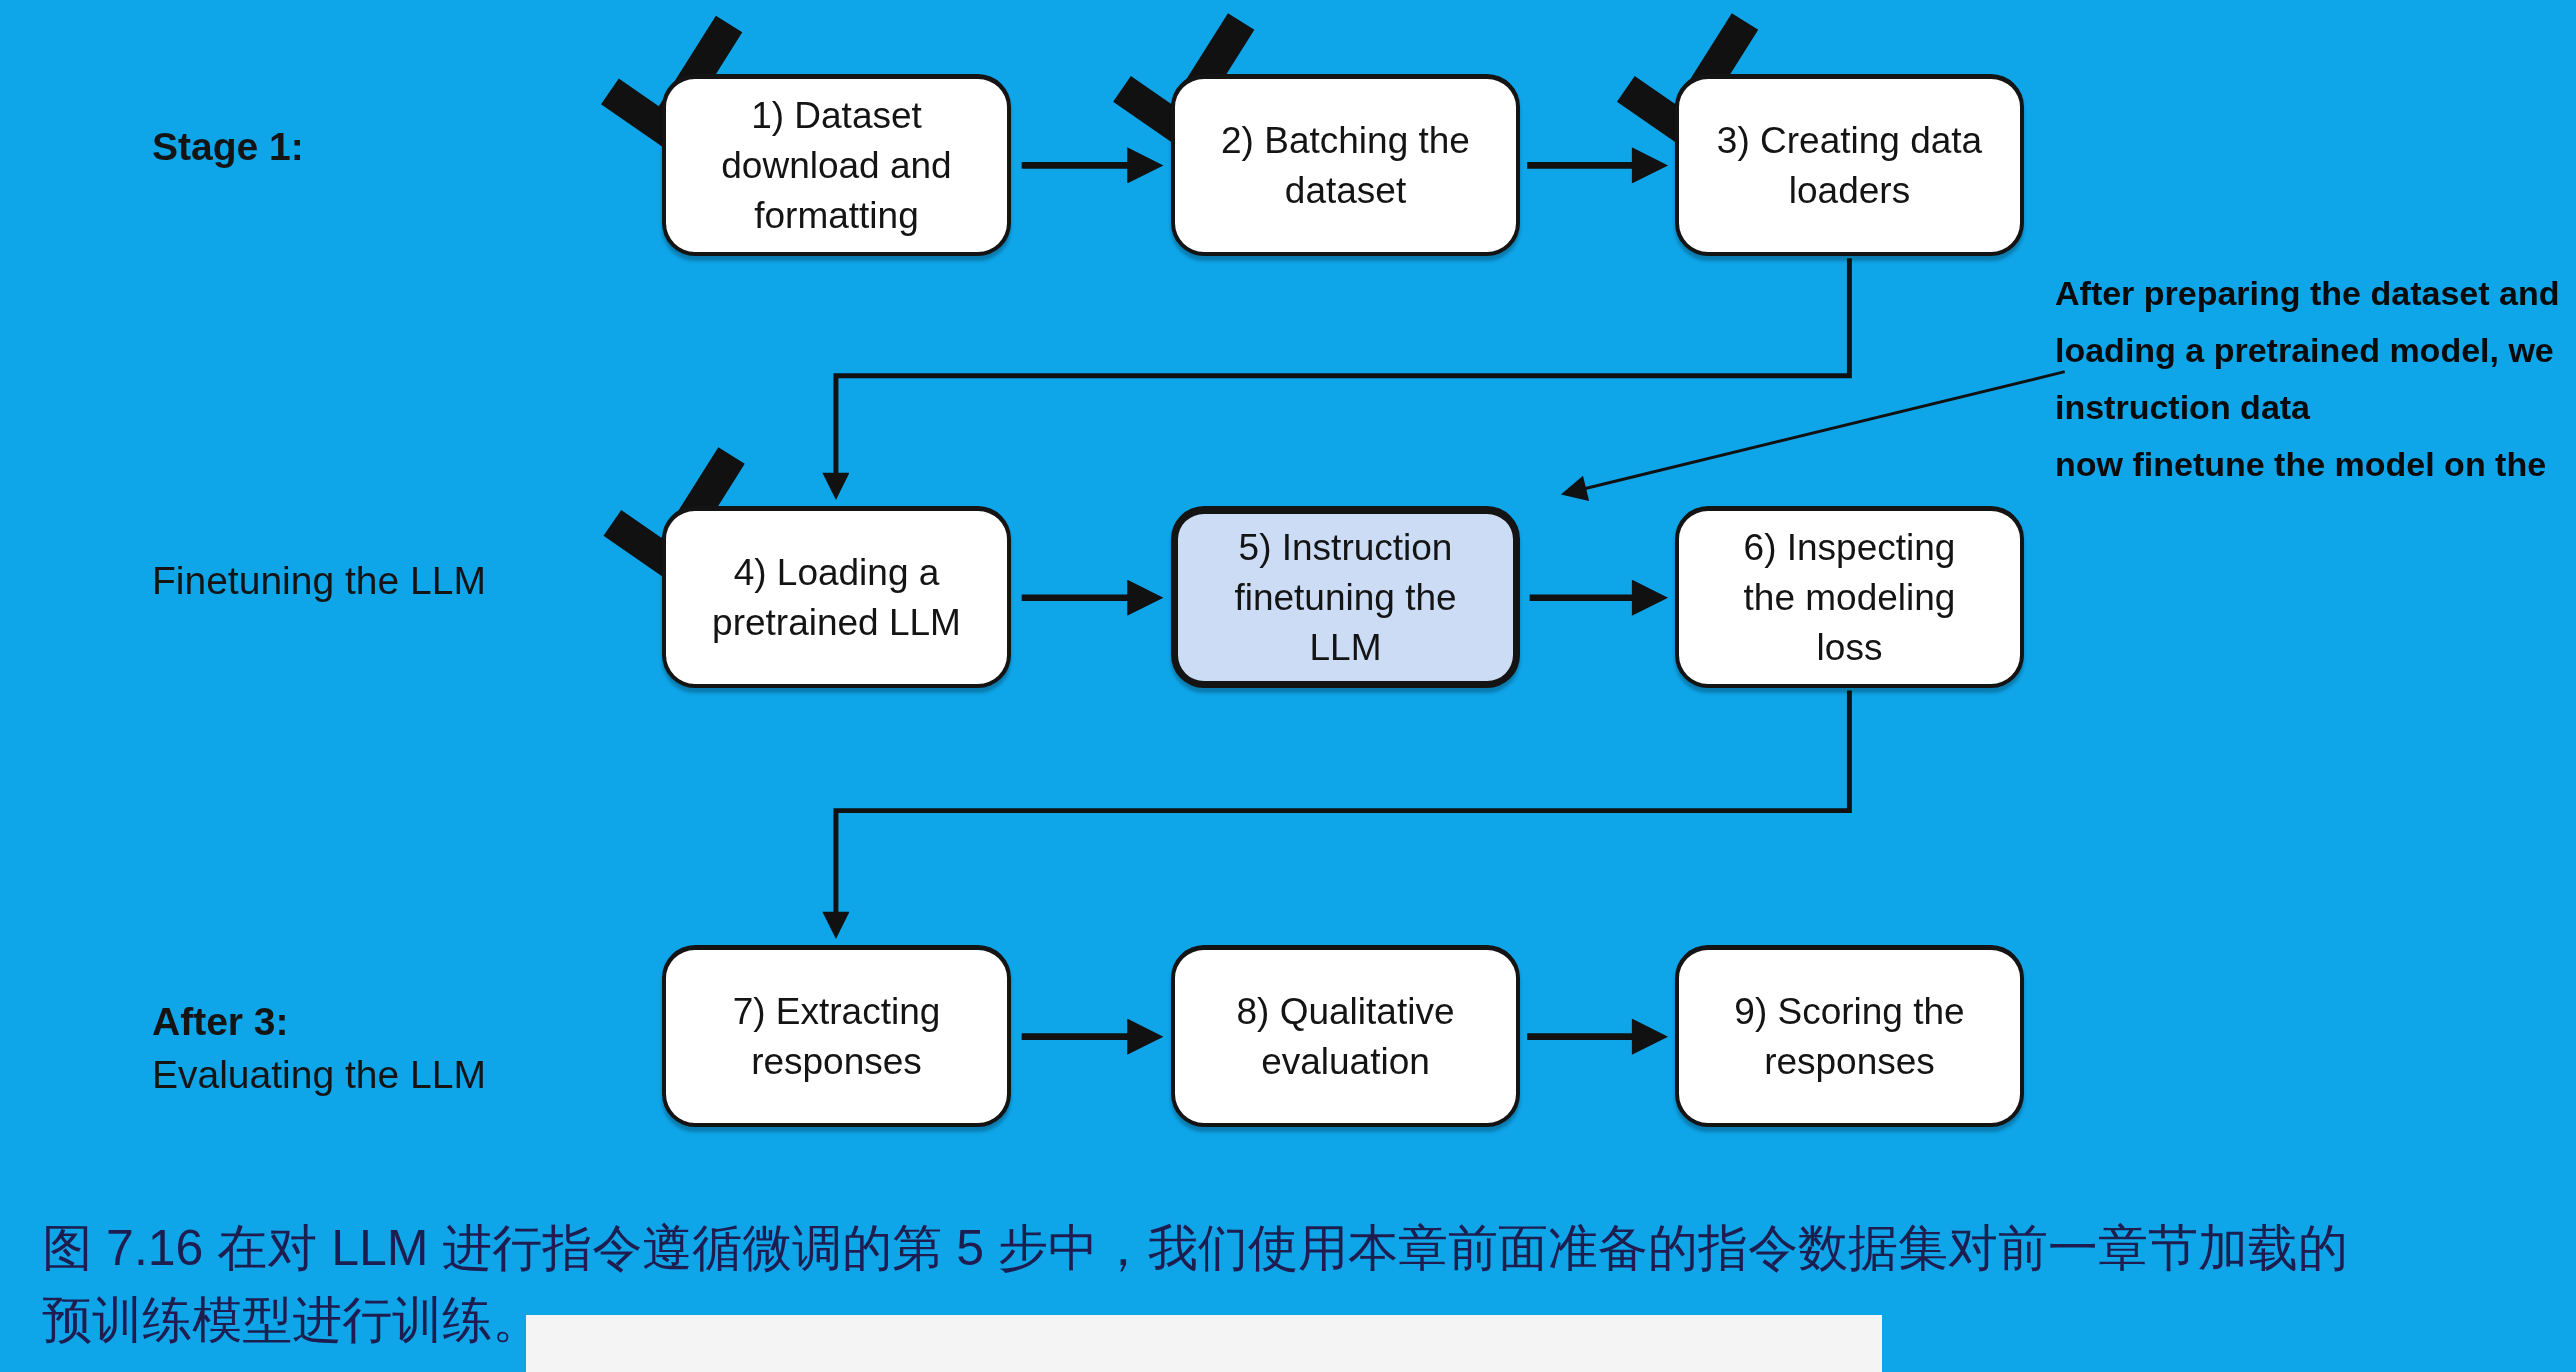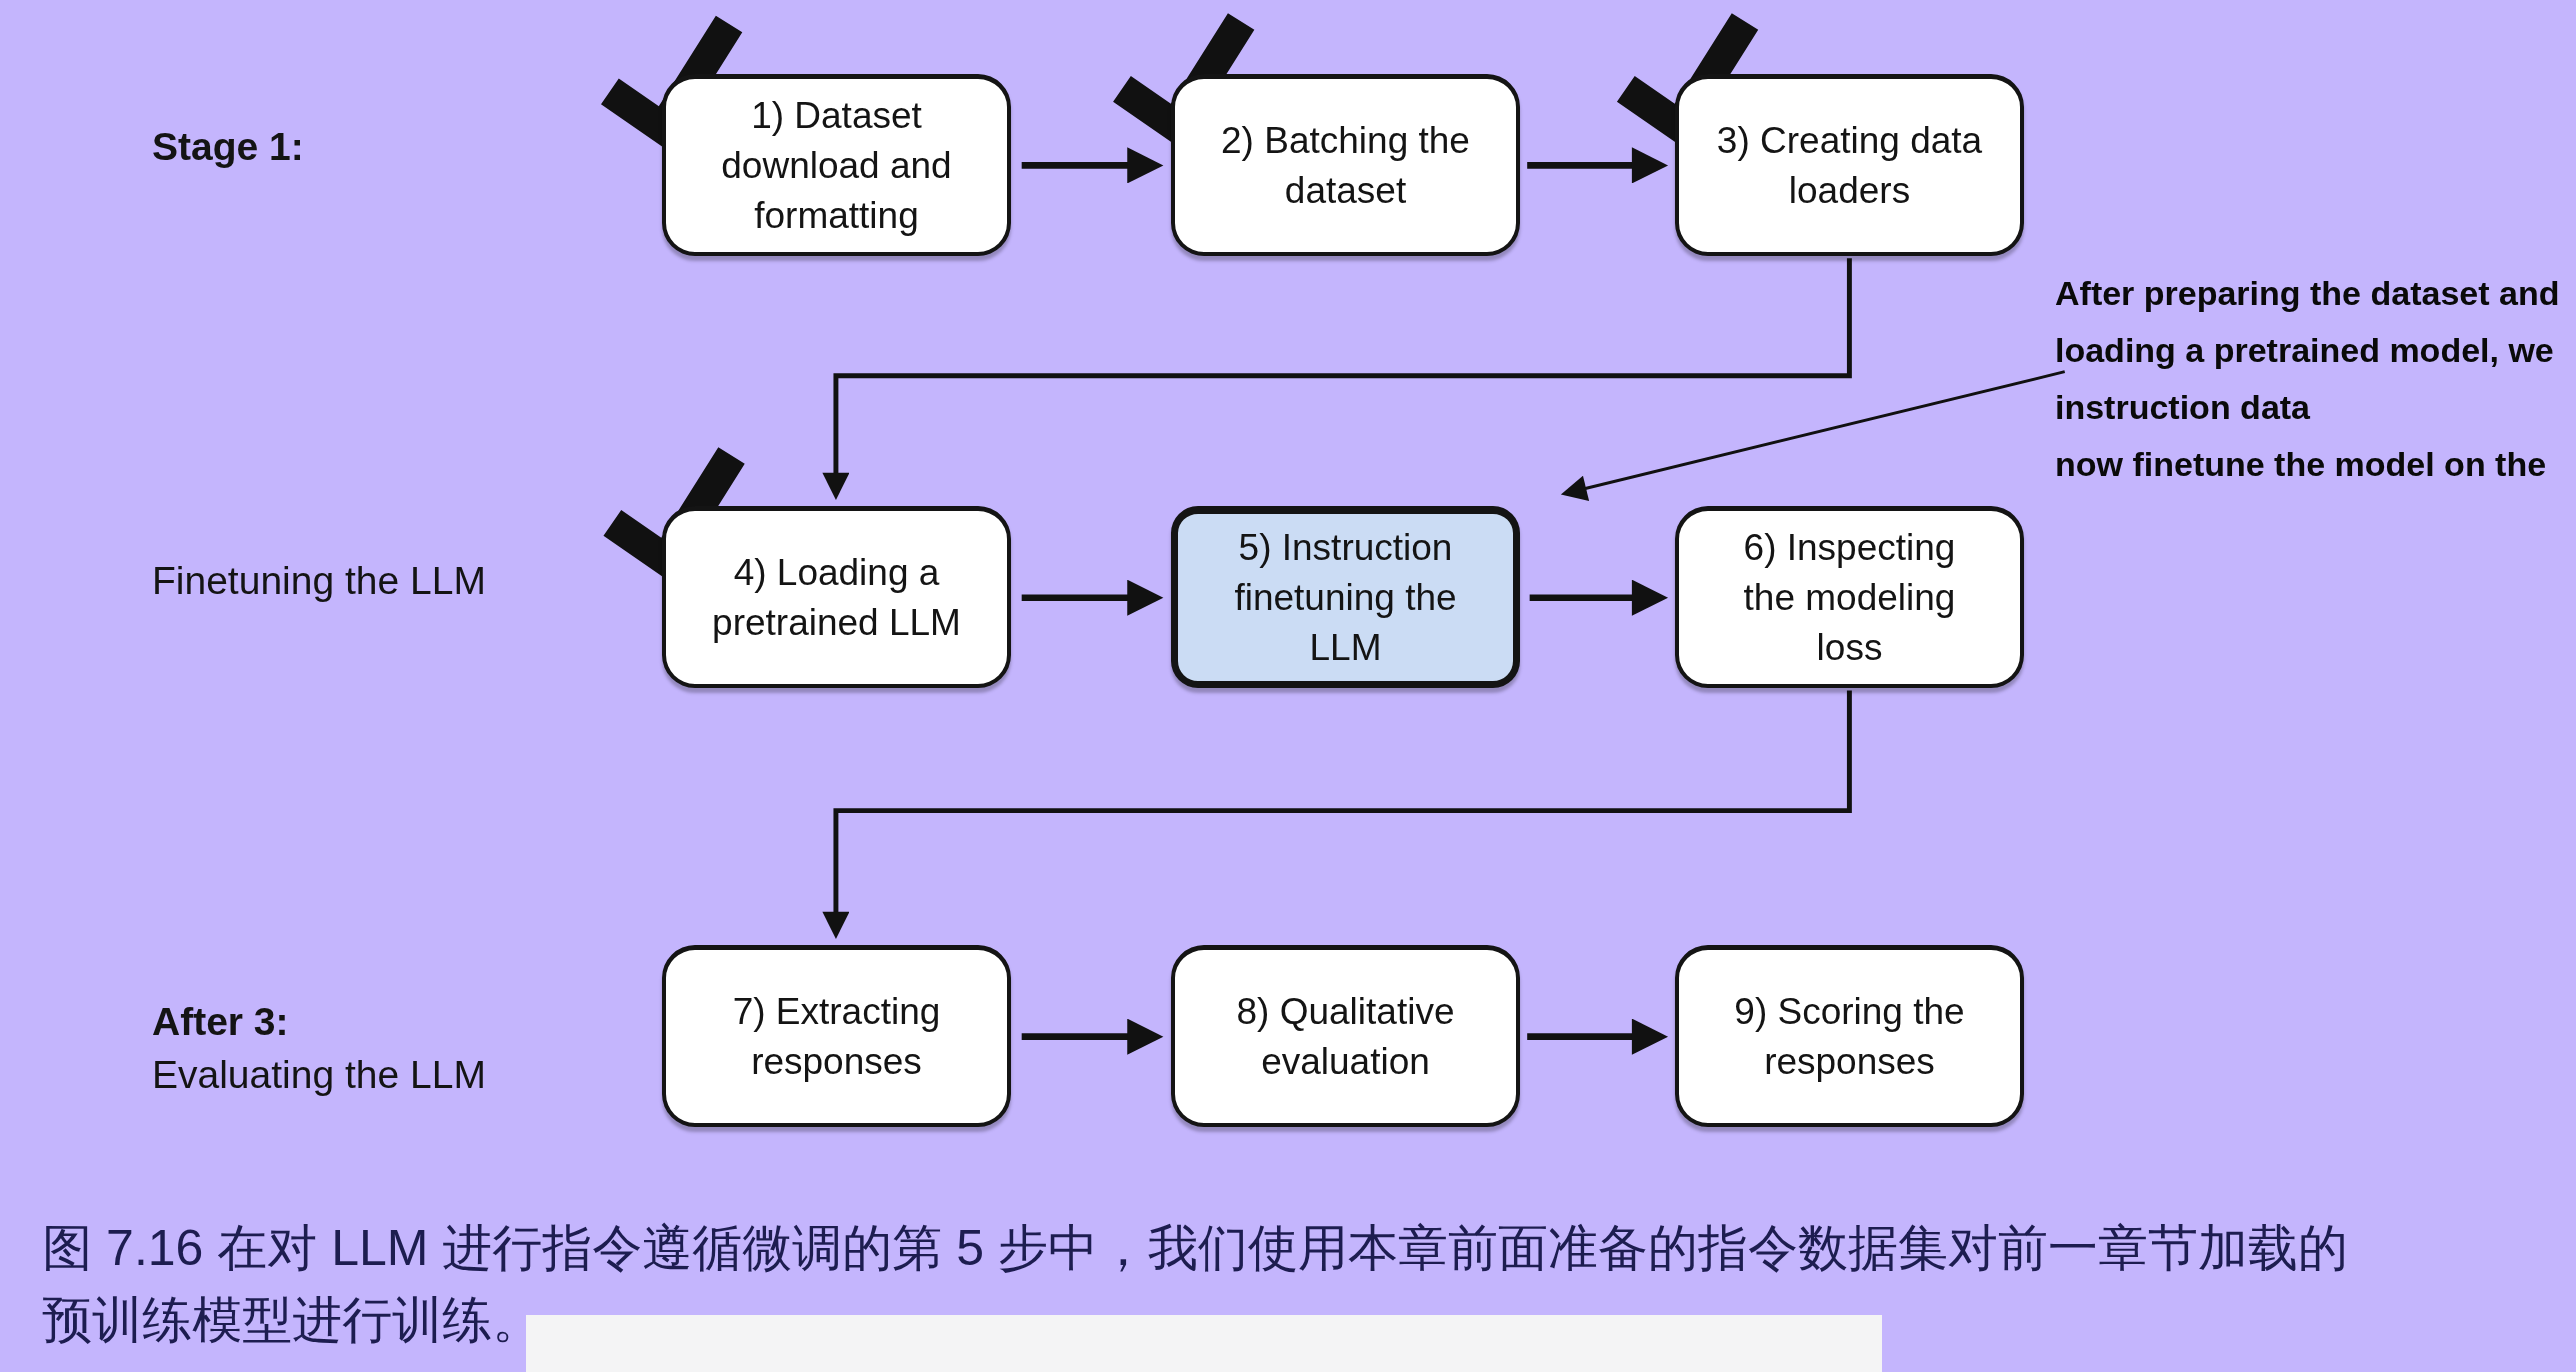--- a/index.html
+++ b/index.html
@@ -1,19 +1,19 @@
 <!DOCTYPE html>
 <html style="--highlight-fill: #cbdcf4; --box-border: #141414; --caption-text: #1d1d50; --diagram-ink: #111111;font-size:13px"><head>
 <meta charset="utf-8">
 <style>
   html,body{margin:0;padding:0;background:#ffffff;}
   #canvas{
     position:relative;
     width:2576px;height:1373px;
-    background:#c4b5fd;
+    background:#0ea5e9;
     font-family:"Liberation Sans", sans-serif;
     overflow:hidden;
   }
   
   .stage-label{
     position:absolute;left:152px;width:559px;
     color:#141414;font-size:39px;line-height:53px;white-space:nowrap;
   }
   .stage-label .stage-title{display:block;font-weight:bold;}
   .stage-label .stage-subtitle{display:block;font-weight:normal;}
@@ -28,21 +28,20 @@
     display:flex;align-items:center;justify-content:center;
     text-align:center;
     font-size:37px;line-height:50px;color:#141414;
     padding:0 36px;
     box-shadow:0 4.1px 3.3px rgba(0,0,0,0.25);
   }
   .box.highlight{
     background:var(--highlight-fill,#cbdcf4);
     border-width:7.4px;
     border-top-width:8.2px;
-    border-radius:27px;
   }
   
   .annotation{
     position:absolute;left:2055px;top:265px;width:521px;
     color:#0a0a0a;
     font-size:34px;line-height:57px;font-weight:bold;
   }
   .annotation div{white-space:nowrap;}
   
   .caption{

